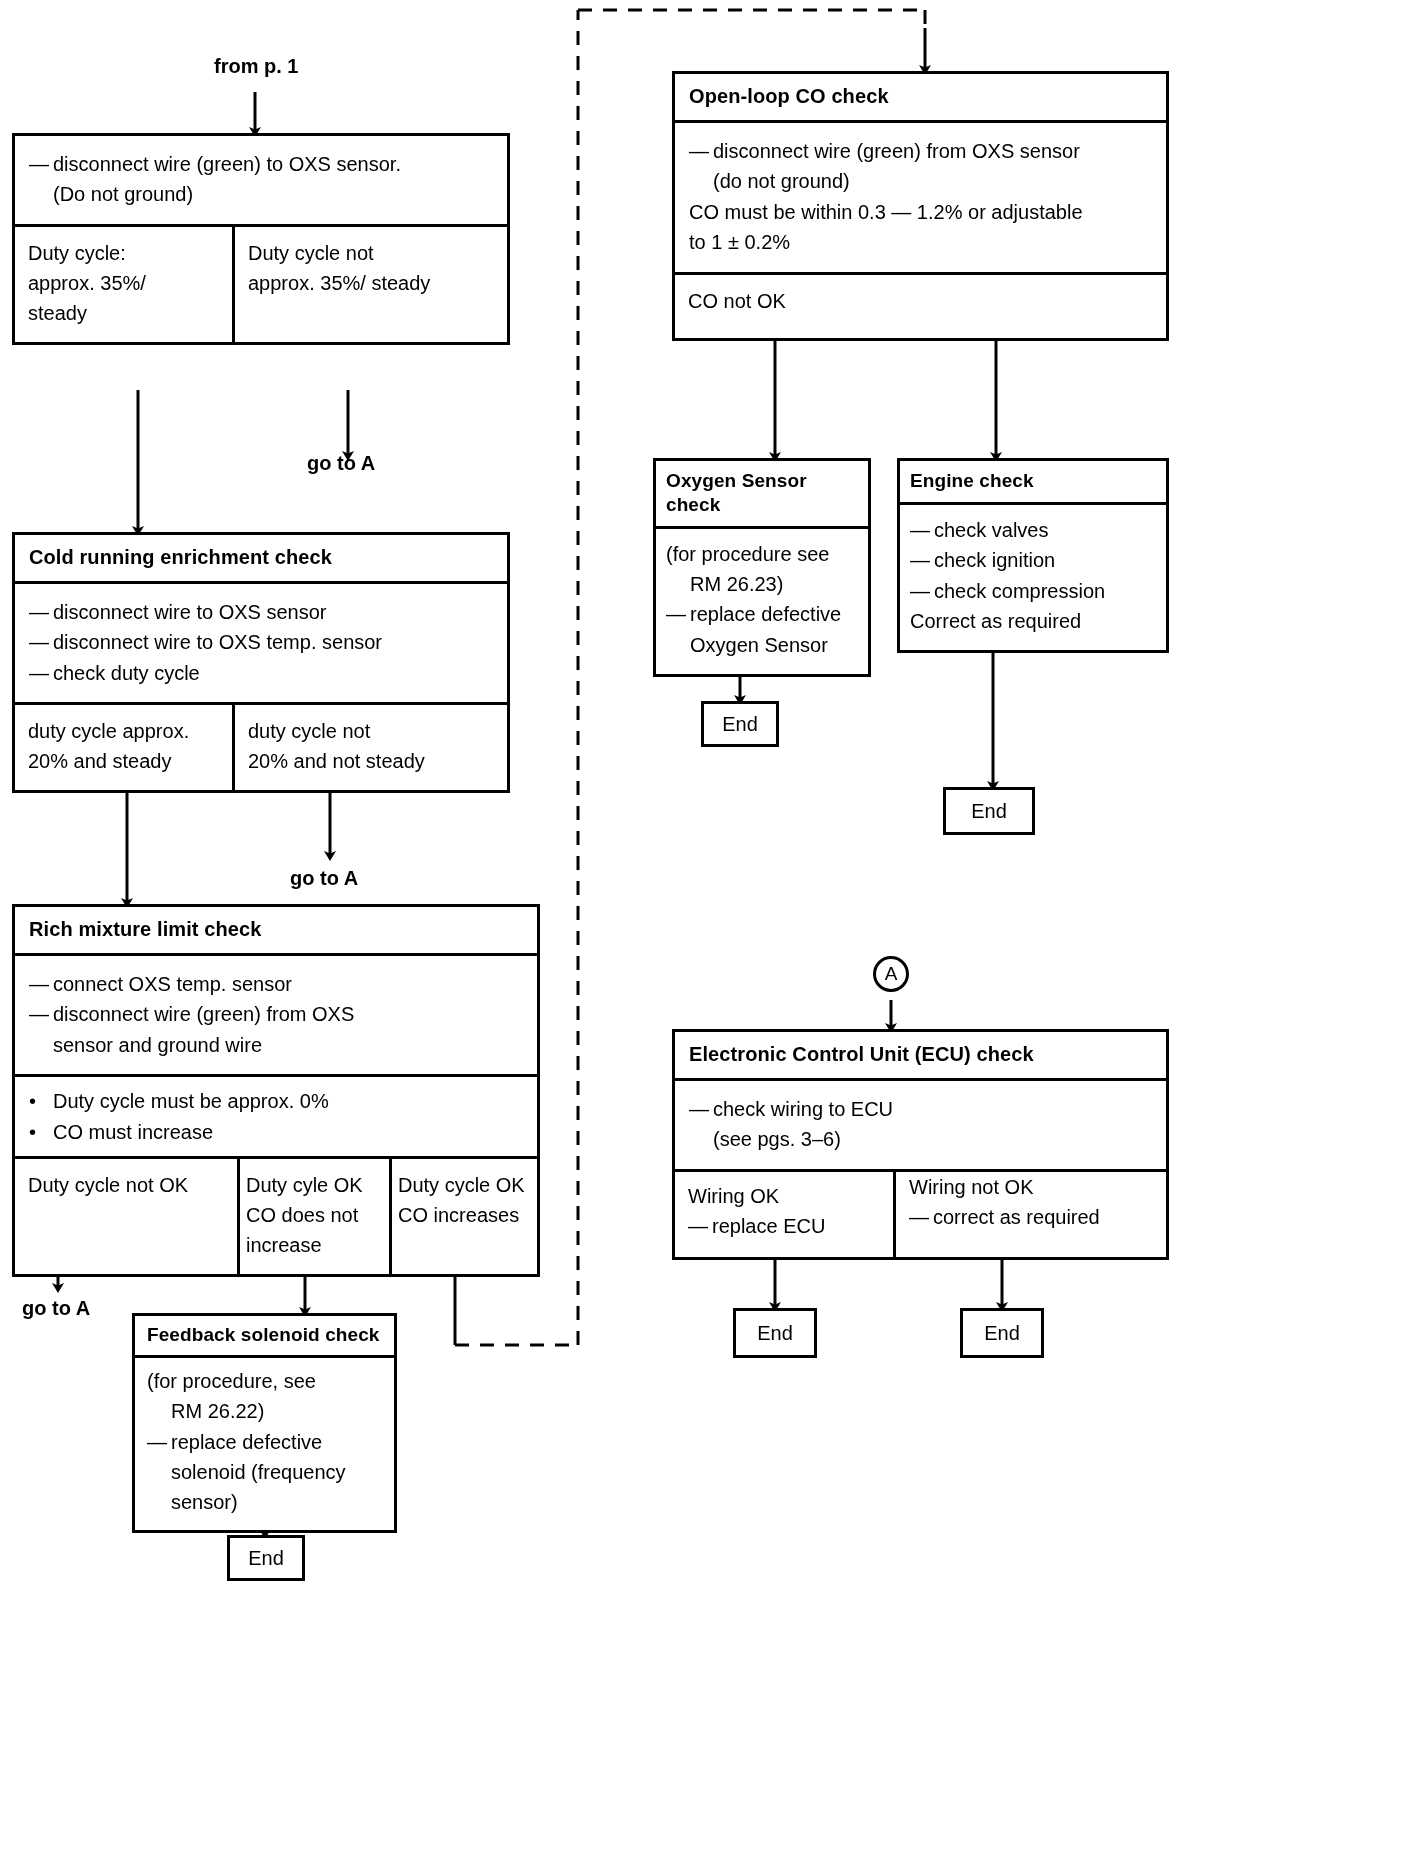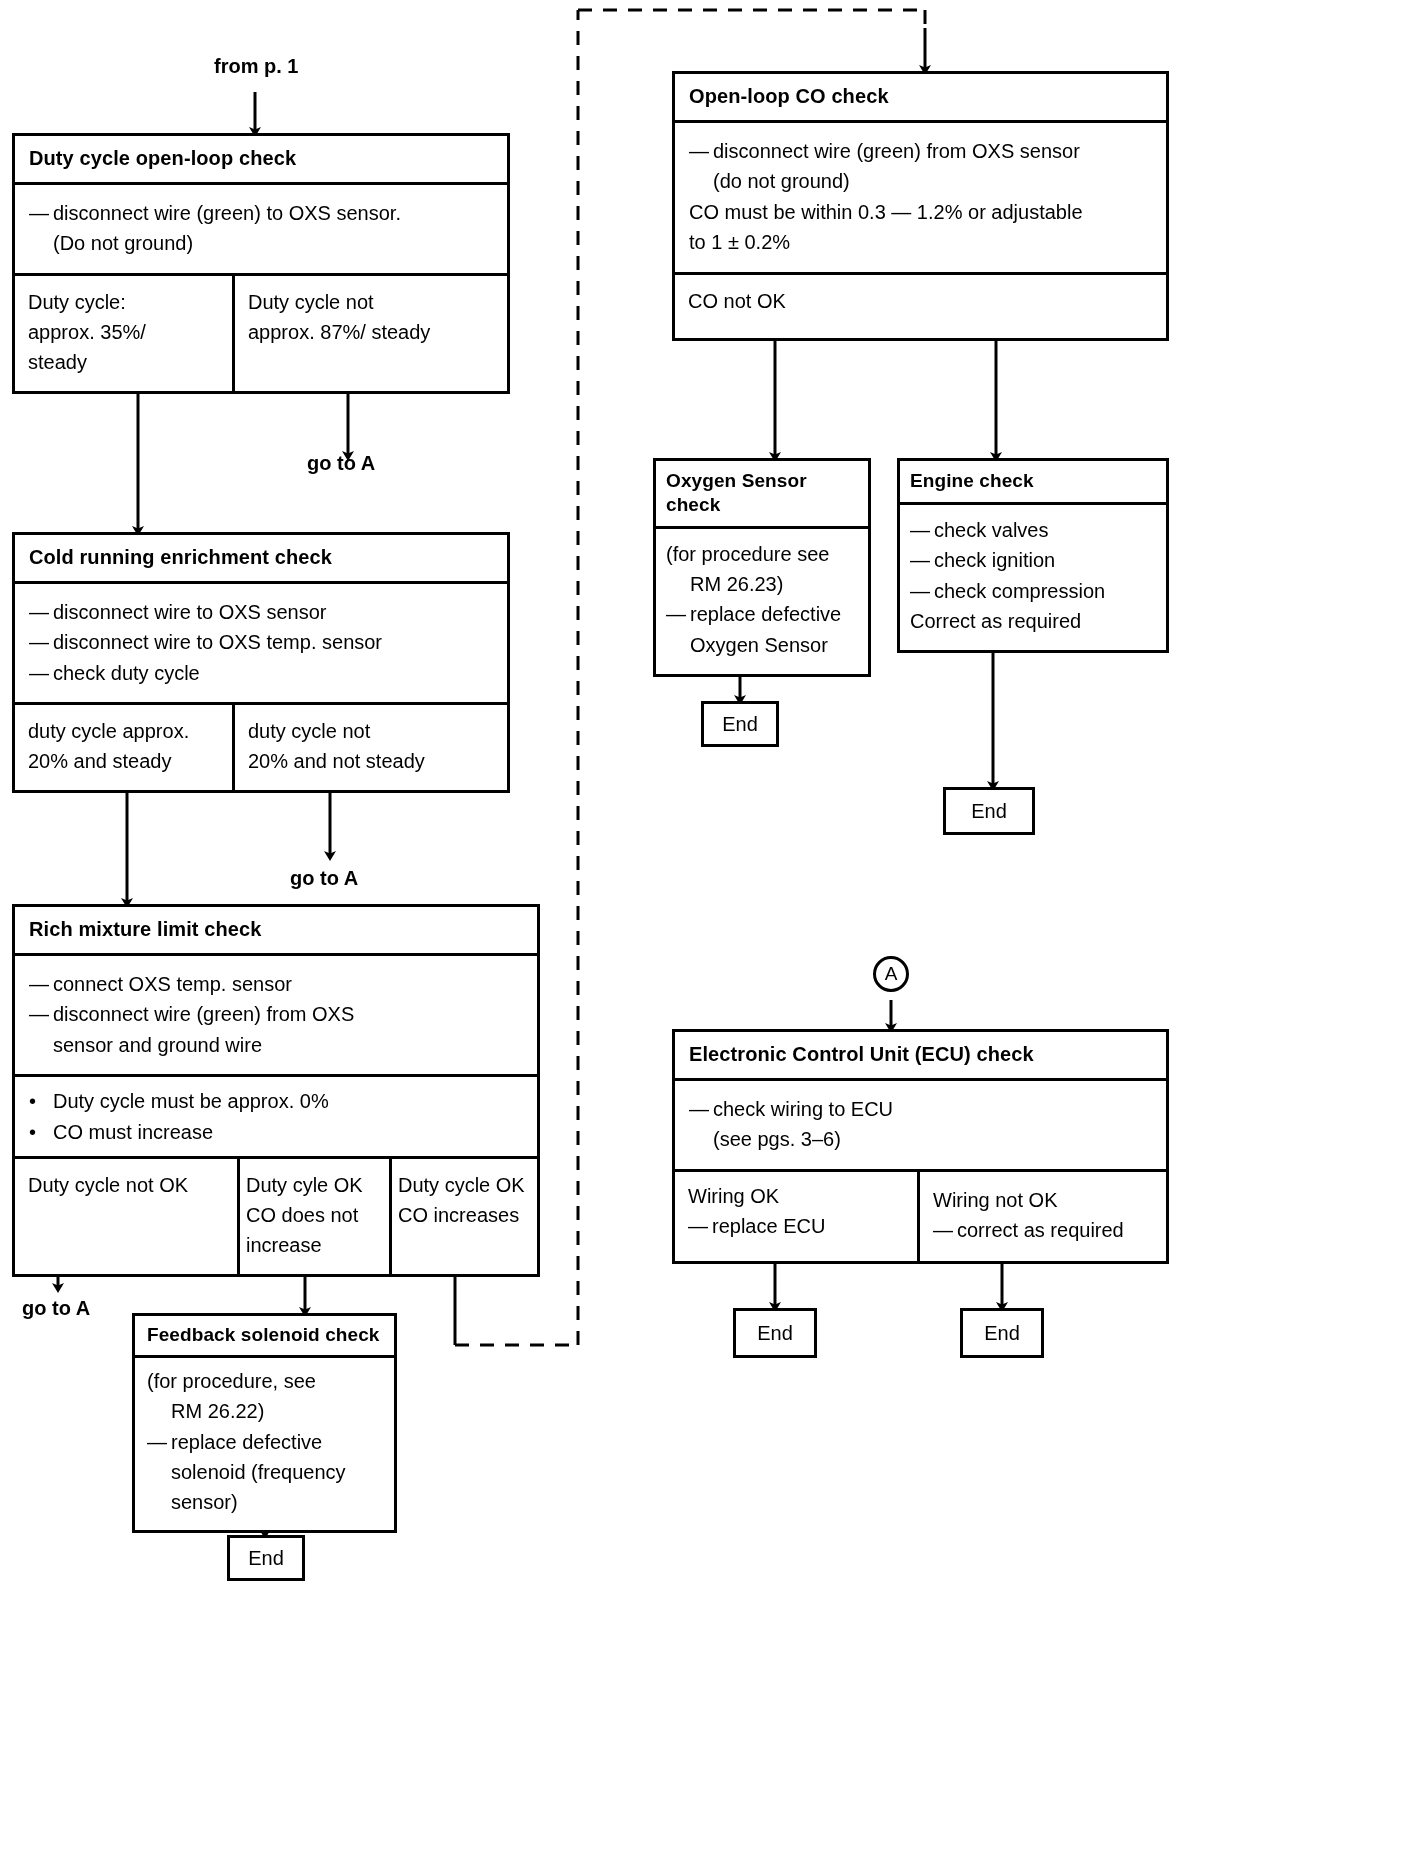--- a/index.html
+++ b/index.html
@@ -134,37 +134,36 @@
 
       <path d="M775,1222 L775,1307" marker-end="url(#ah)"></path>
 
       <path d="M1002,1222 L1002,1307" marker-end="url(#ah)"></path>
     </g>
   </svg>
 
   <div class="label" style="left:214px; top:55px;">from p. 1</div>
 
   <div class="box" style="left:12px; top:133px; width:498px;">
-    <div class="hdr">Duty cycle open-loop check</div>
     <div class="body">
       <div class="li">
         <span class="dash">—</span>
         <span class="txt">disconnect wire (green) to OXS sensor.</span>
       </div>
       <div class="indent">(Do not ground)</div>
     </div>
     <div class="row">
       <div class="cell" style="flex:0 0 217px;">
         <div>Duty cycle:</div>
         <div>approx. 35%/</div>
         <div>steady</div>
       </div>
       <div class="cell">
         <div>Duty cycle not</div>
-        <div>approx. 87%/ steady</div>
+        <div>approx. 35%/ steady</div>
       </div>
     </div>
   </div>
 
   <div class="label" style="left:307px; top:452px;">go to A</div>
 
   <div class="box" style="left:12px; top:532px; width:498px;">
     <div class="hdr">Cold running enrichment check</div>
     <div class="body">
       <div class="li">
@@ -325,21 +324,21 @@
       <div class="indent">(see pgs. 3–6)</div>
     </div>
     <div class="row">
       <div class="cell" style="flex:0 0 218px; padding-top:9px; padding-bottom:16px;">
         <div>Wiring OK</div>
         <div class="li">
           <span class="dash">—</span>
           <span class="txt">replace ECU</span>
         </div>
       </div>
-      <div class="cell" style="padding-top:13px; padding-bottom:16px;margin-left:24px;">
+      <div class="cell" style="padding-top:0; padding-bottom:16px;">
         <div>Wiring not OK</div>
         <div class="li">
           <span class="dash">—</span>
           <span class="txt">correct as required</span>
         </div>
       </div>
     </div>
   </div>
 
   <div class="endbox" style="left:733px; top:1308px; width:84px; height:50px;">

